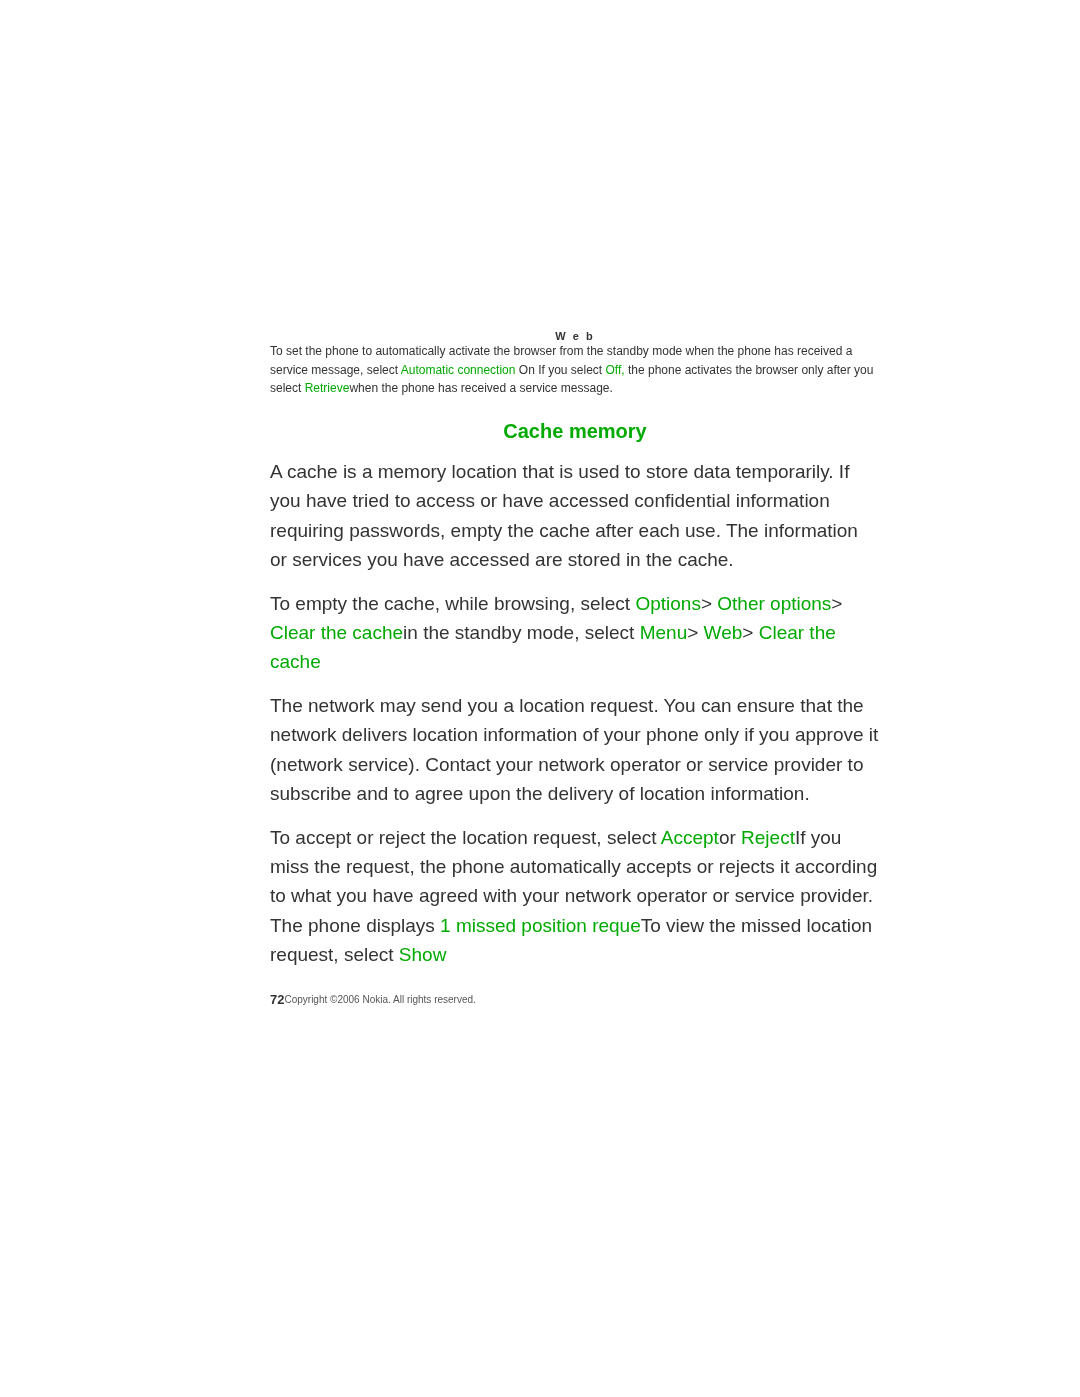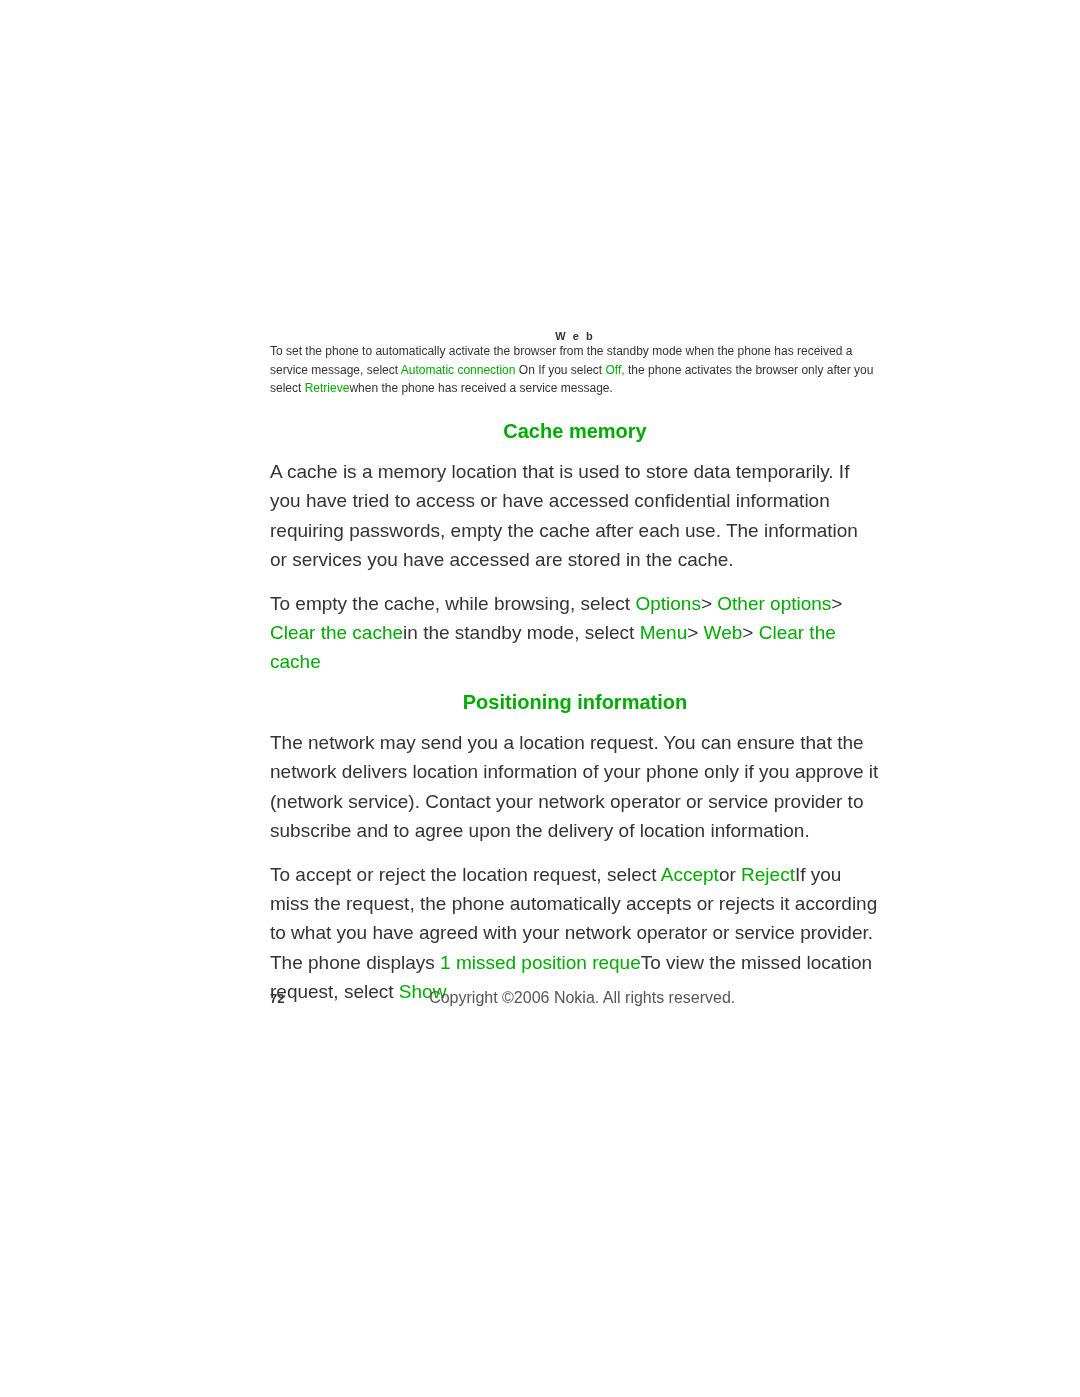--- a/index.html
+++ b/index.html
@@ -78,23 +78,23 @@
       justify-content: space-between;
     }
 
     .page-number {
       font-size: 13px;
       font-weight: bold;
       color: #333333;
     }
 
     .copyright {
-      font-size: 16px;
+      font-size: 10px;
       color: #555555;
-      text-align: center;
+      text-align: left;
       flex: 1;
     }
 
     .cache-section {
       margin-bottom: 12px;
     }
 
     .positioning-section {
       margin-bottom: 24px;
     }
@@ -113,21 +113,20 @@
 
     <div class="cache-section">
       <h2 class="section-heading">Cache memory</h2>
       <p class="body-paragraph">A cache is a memory location that is used to store data temporarily. If you have tried to access or have accessed confidential information requiring passwords, empty the cache after each use. The information or services you have accessed are stored in the cache.</p>
       <p class="body-paragraph">
         <span>To empty the cache, while browsing, select </span><span class="green-text">Options</span><span>&gt; </span><span class="green-text">Other options</span><span>&gt; </span><span class="green-text">Clear the cache</span><span>in the standby mode, select </span><span class="green-text">Menu</span><span>&gt; </span><span class="green-text">Web</span><span>&gt; </span><span class="green-text">Clear the cache</span>
       </p>
     </div>
 
     <div class="positioning-section">
-      <h2 class="section-heading">Positioning information</h2>
       <p class="body-paragraph">The network may send you a location request. You can ensure that the network delivers location information of your phone only if you approve it (network service). Contact your network operator or service provider to subscribe and to agree upon the delivery of location information.</p>
       <p class="body-paragraph">
         <span>To accept or reject the location request, select </span><span class="green-text">Accept</span><span>or </span><span class="green-text">Reject</span><span>If you miss the request, the phone automatically accepts or rejects it according to what you have agreed with your network operator or service provider. The phone displays </span><span class="green-text">1 missed position reque</span><span>To view the missed location request, select </span><span class="green-text">Show</span>
       </p>
     </div>
 
   </div>
 
   <div class="footer-area">
     <span class="page-number">72</span>

